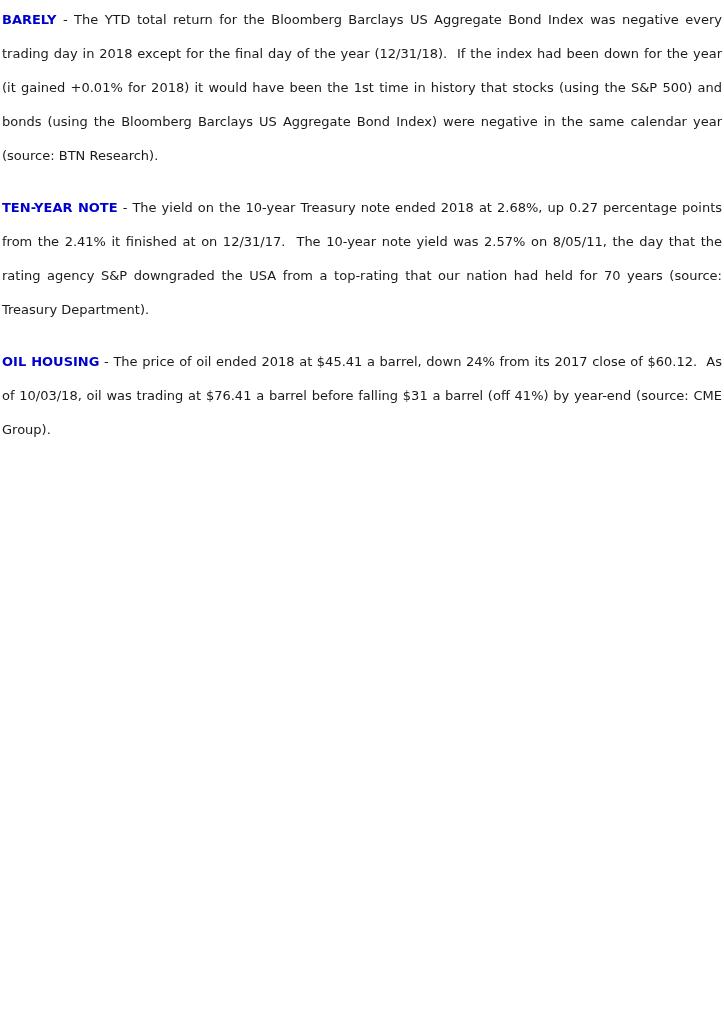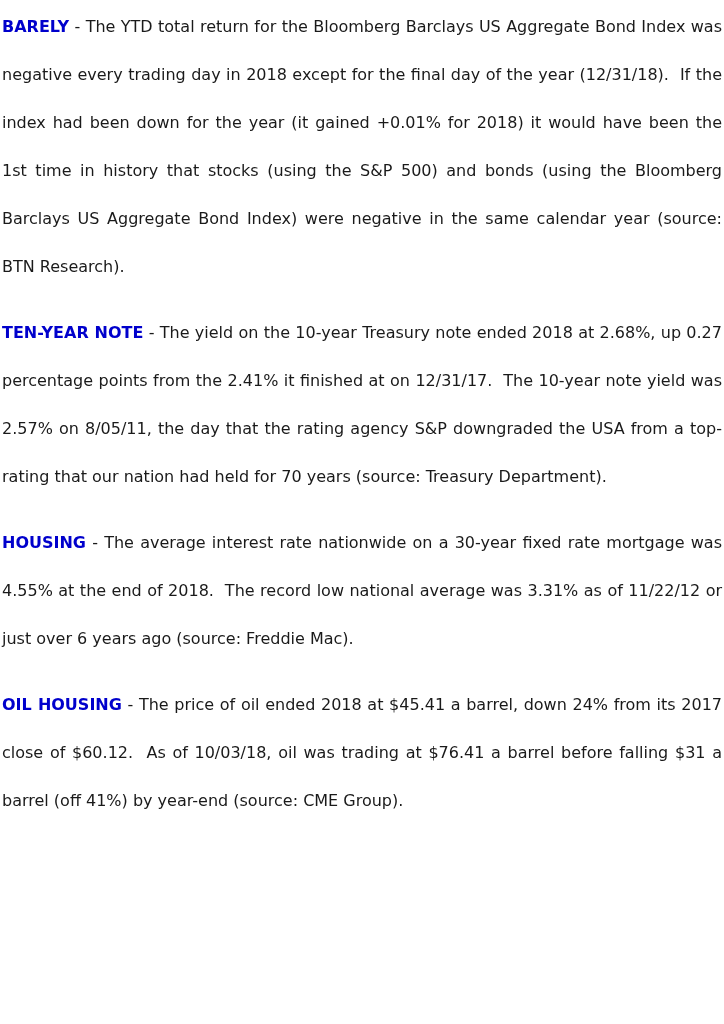--- a/index.html
+++ b/index.html
@@ -11,22 +11,22 @@
     width: 724px;
     min-height: 1024px;
     box-sizing: border-box;
     font-family: "DejaVu Sans", "Liberation Sans", sans-serif;
   }
   .doc {
     padding: 3px 2px 0 2px;
   }
   .para {
     margin: 0 0 18px 0;
-    font-size: 16px;
-    line-height: 48px;
+    font-size: 13px;
+    line-height: 34px;
     color: #1a1a1a;
     text-align: justify;
   }
   .para-heading {
     font-weight: bold;
     color: #0000cc;
     white-space: nowrap;
   }
   .para-text {
     white-space: pre-wrap;
@@ -40,24 +40,20 @@
   <p class="para">
     <span class="para-heading">BARELY</span>
     <span class="para-text">- The YTD total return for the Bloomberg Barclays US Aggregate Bond Index was negative every trading day in 2018 except for the final day of the year (12/31/18).  If the index had been down for the year (it gained +0.01% for 2018) it would have been the 1st time in history that stocks (using the S&amp;P 500) and bonds (using the Bloomberg Barclays US Aggregate Bond Index) were negative in the same calendar year (source: BTN Research).</span>
   </p>
 
   <p class="para">
     <span class="para-heading">TEN-YEAR NOTE</span>
     <span class="para-text">- The yield on the 10-year Treasury note ended 2018 at 2.68%, up 0.27 percentage points from the 2.41% it finished at on 12/31/17.  The 10-year note yield was 2.57% on 8/05/11, the day that the rating agency S&amp;P downgraded the USA from a top-rating that our nation had held for 70 years (source: Treasury Department).</span>
   </p>
 
-  <p class="para">
-    <span class="para-heading">HOUSING</span>
-    <span class="para-text">- The average interest rate nationwide on a 30-year fixed rate mortgage was 4.55% at the end of 2018.  The record low national average was 3.31% as of 11/22/12 or just over 6 years ago (source: Freddie Mac).</span>
-  </p>
 
 
   <p class="para">
     <span class="para-heading">OIL HOUSING</span>
     <span class="para-text">- The price of oil ended 2018 at $45.41 a barrel, down 24% from its 2017 close of $60.12.  As of 10/03/18, oil was trading at $76.41 a barrel before falling $31 a barrel (off 41%) by year-end (source: CME Group).</span>
   </p>
 
 
 </div>
 

